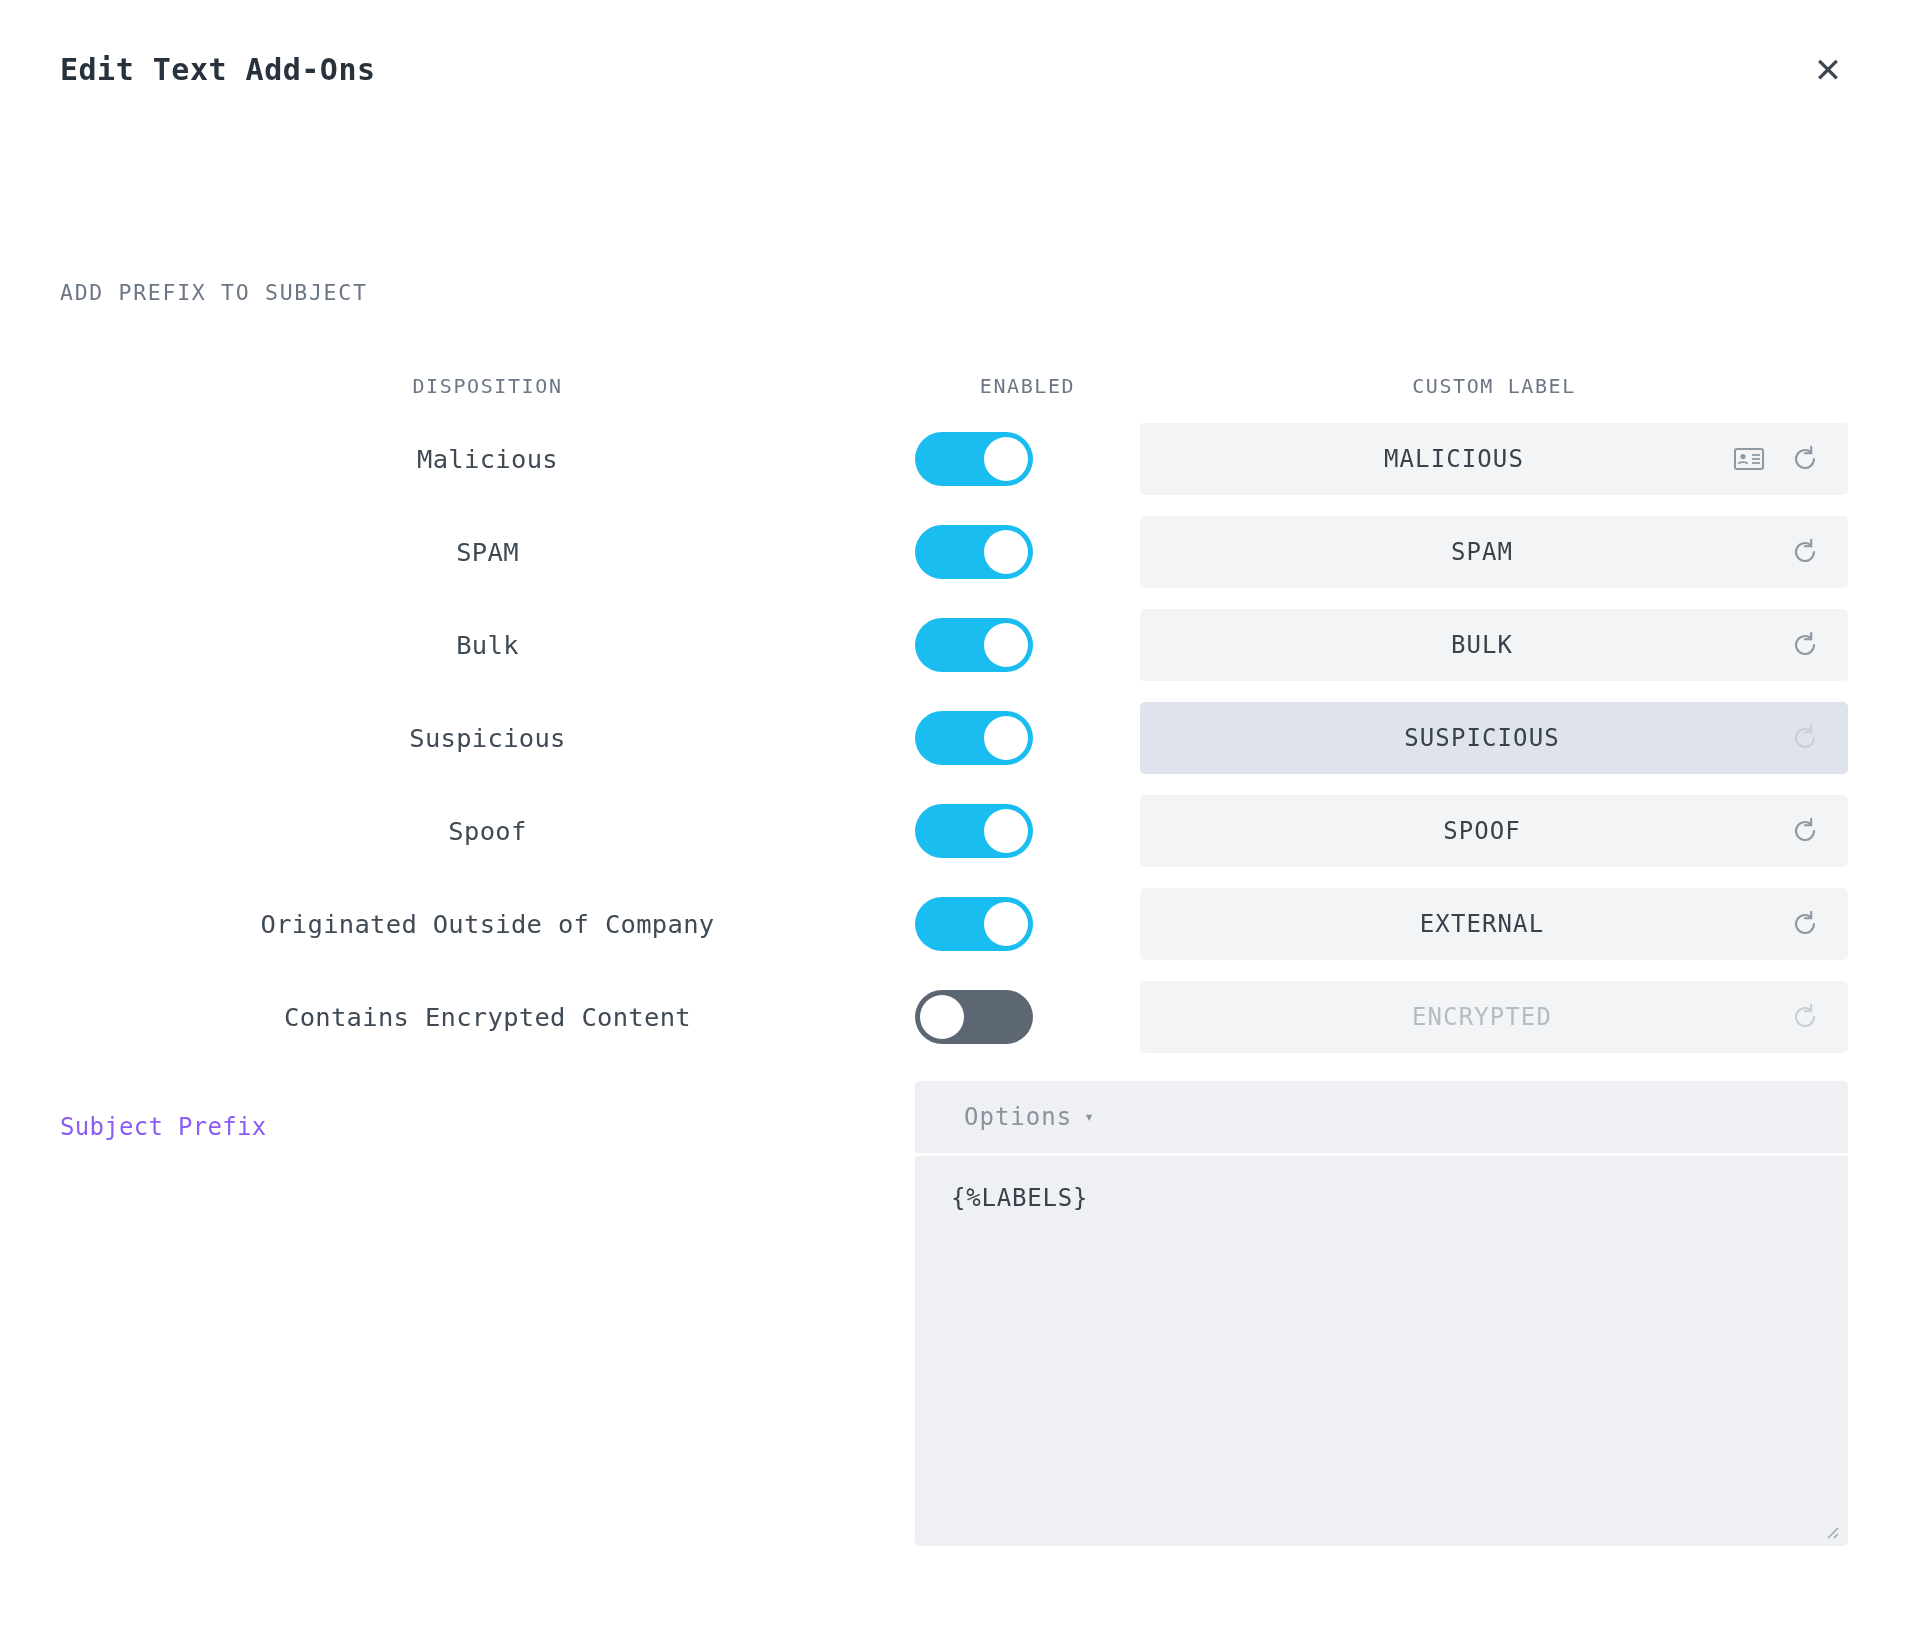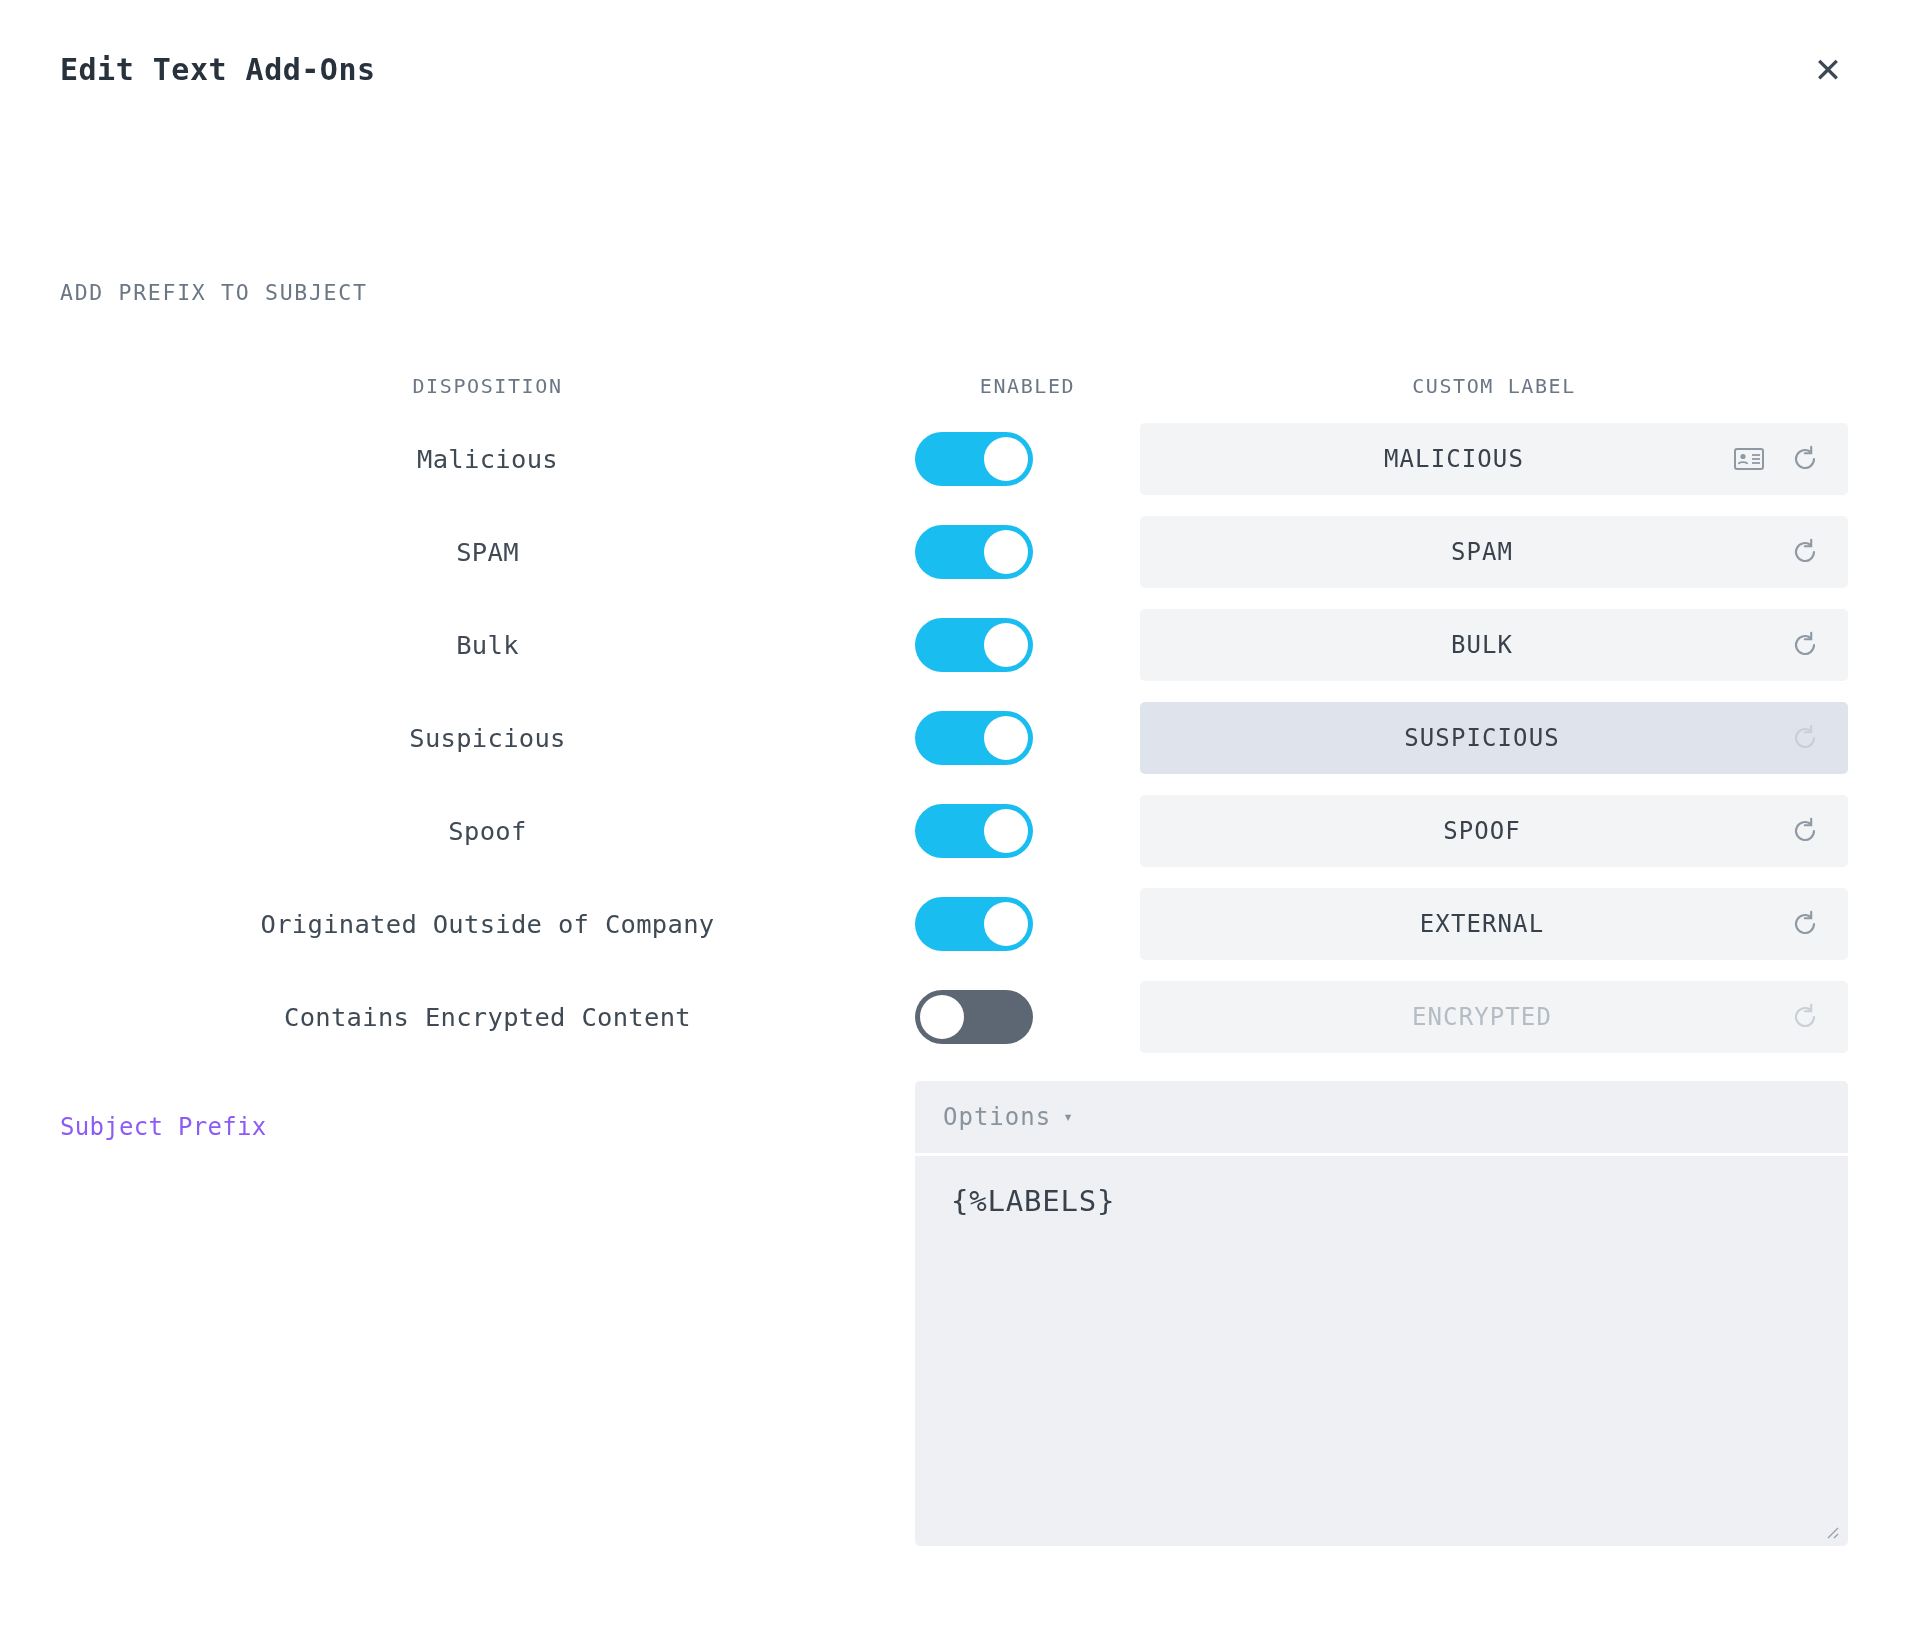--- a/index.html
+++ b/index.html
@@ -187,21 +187,21 @@
   .editor {
     flex: 1 1 auto;
     margin-left: 0;
   }
   .editor-toolbar {
     background: #eef0f3;
     border-radius: 5px 5px 0 0;
     height: 72px;
     display: flex;
     align-items: center;
-    padding-left: 28px;
+    padding-left: 49px;
   }
   .options-btn {
     font-size: 24px;
     color: #8a939d;
     letter-spacing: 1px;
     cursor: pointer;
     display: flex;
     align-items: center;
     gap: 12px;
   }
@@ -209,21 +209,21 @@
     font-size: 16px;
     line-height: 1;
   }
   .editor-body {
     background: #eef0f3;
     height: 390px;
     border-radius: 0 0 5px 5px;
     margin-top: 3px;
     padding: 28px 36px;
     position: relative;
-    font-size: 29px;
+    font-size: 24px;
     color: #39424c;
     letter-spacing: 0.8px;
     cursor: text;
   }
   .resize-grip {
     position: absolute;
     right: 8px;
     bottom: 6px;
     width: 18px;
     height: 18px;

